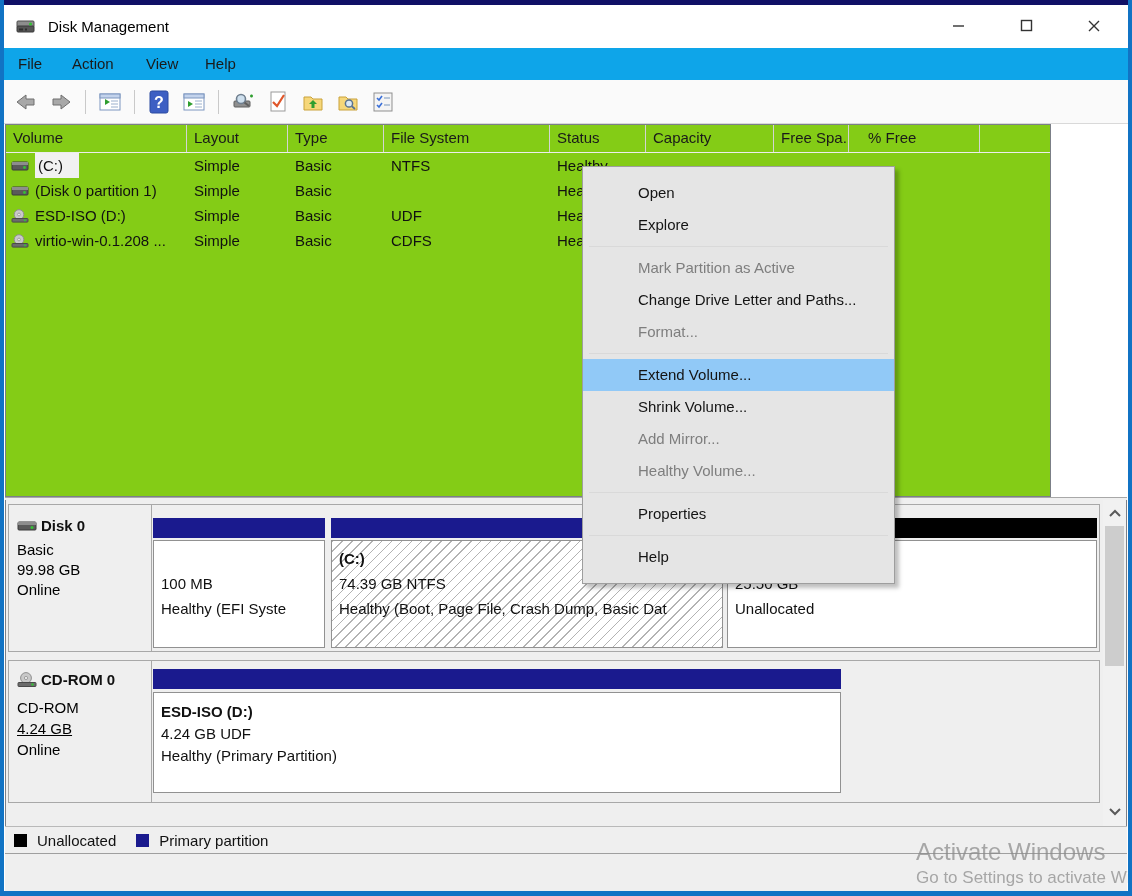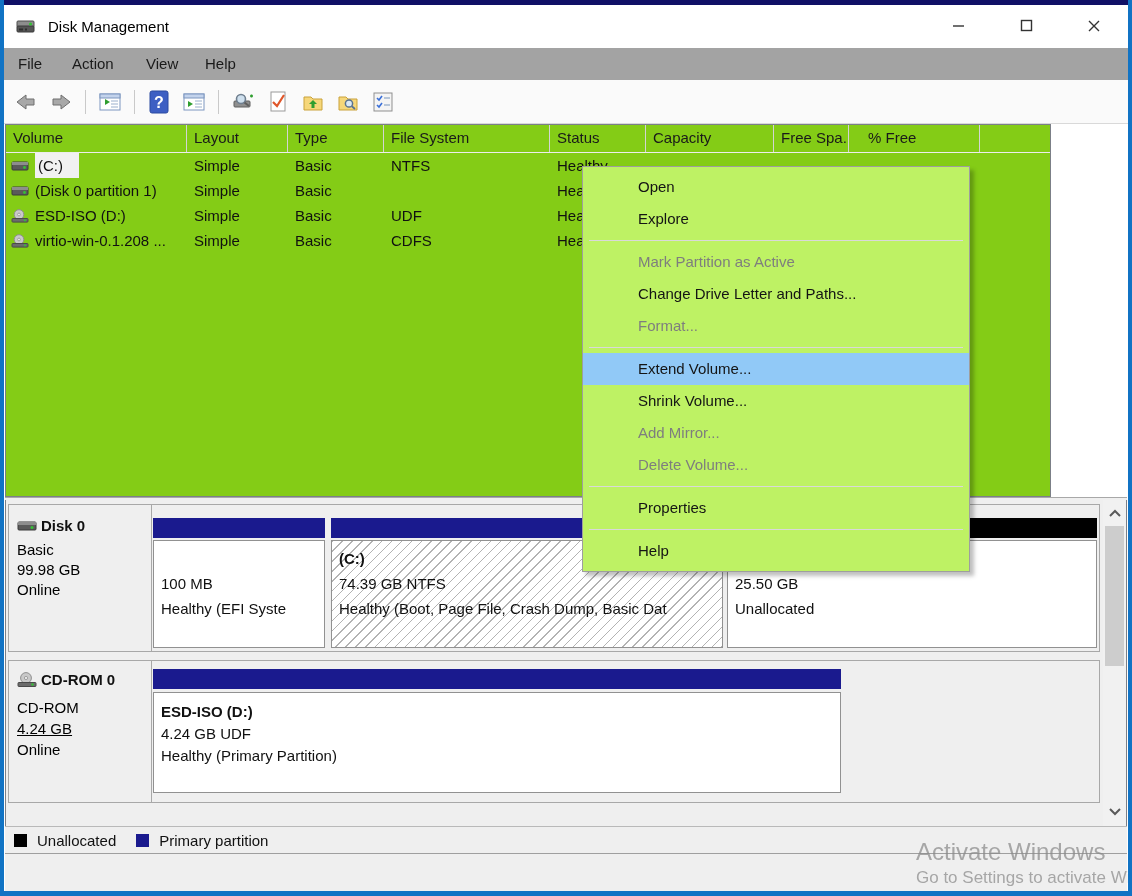--- a/index.html
+++ b/index.html
@@ -7,21 +7,21 @@
           font-size:15px;color:#111;}
   .abs{position:absolute;}
   
   .frame{z-index:120;}
   
   .titlebar{left:4px;top:5px;width:1124px;height:43px;background:#fff;}
   .title-text{left:44px;top:0;height:43px;line-height:43px;font-size:15px;color:#000;}
   .winbtn{top:0;height:42px;width:52px;text-align:center;color:#333;}
   .winbtn svg{margin-top:14px;}
   
-  .menubar{left:4px;top:48px;width:1124px;height:32px;background:#a3a3a3;}
+  .menubar{left:4px;top:48px;width:1124px;height:32px;background:#0ea5e9;}
   .menuitem{top:0;height:32px;line-height:32px;font-size:15px;color:#1a1a1a;}
   
   .toolbar{left:4px;top:80px;width:1124px;height:44px;background:#fafafa;border-bottom:1px solid #d9d9d9;
            display:flex;align-items:center;padding-left:8px;box-sizing:border-box;gap:7px;}
   .tbtn{width:28px;height:28px;display:flex;align-items:center;justify-content:center;}
   .tsep{width:1px;height:24px;background:#c9c9c9;margin:0 3px;}
   
   .list-pane{left:5px;top:124px;width:1046px;height:373px;background:#84cc16;border:1px solid #7b7f87;
              box-sizing:border-box;overflow:hidden;}
   .lheader{display:flex;height:27px;border-bottom:1px solid #ededed;}
@@ -60,22 +60,22 @@
   .legend .sq{width:13px;height:13px;display:inline-block;}
   .legend .lbl{font-size:15px;margin-right:10px;}
   .sq-black{background:#000000;}
   .sq-navy{background:#1a1a8e;}
   .statusbar{left:5px;top:854px;width:1122px;height:37px;background:#efefef;}
   
   .watermark{z-index:40;color:#8a8a8a;opacity:0.72;}
   .wm1{left:916px;top:838px;font-size:24px;white-space:nowrap;}
   .wm2{left:916px;top:868px;font-size:17px;white-space:nowrap;}
   
-  .ctxmenu{left:582px;top:166px;width:388px;background:#bef264;border:1px solid #9e9e9e;
-           box-shadow:4px 4px 4px rgba(0,0,0,0.25);z-index:100;padding:4px 0;box-sizing:border-box;}
+  .ctxmenu{left:582px;top:166px;width:313px;background:#e5e5e5;border:1px solid #9e9e9e;
+           box-shadow:4px 4px 4px rgba(0,0,0,0.25);z-index:100;padding:10px 0;box-sizing:border-box;}
   .mitem{height:32px;line-height:32px;padding-left:55px;font-size:15px;color:#141414;white-space:nowrap;}
   .mitem.disabled{color:#7e7e7e;}
   .mitem.highlighted{background:#91c9f7;}
   .msep{height:11px;position:relative;}
   .msep::after{content:"";position:absolute;left:6px;right:6px;top:5px;height:1px;background:#d9d9d9;}
 </style>
 </head>
 <body>
 
 <div class="window">
@@ -375,20 +375,20 @@
     <div class="mitem">Open</div>
     <div class="mitem">Explore</div>
     <div class="msep"></div>
     <div class="mitem disabled">Mark Partition as Active</div>
     <div class="mitem">Change Drive Letter and Paths...</div>
     <div class="mitem disabled">Format...</div>
     <div class="msep"></div>
     <div class="mitem highlighted">Extend Volume...</div>
     <div class="mitem">Shrink Volume...</div>
     <div class="mitem disabled">Add Mirror...</div>
-    <div class="mitem disabled">Delete Volume...</div>
+    <div class="mitem disabled">Healthy Volume...</div>
     <div class="msep"></div>
     <div class="mitem">Properties</div>
     <div class="msep"></div>
     <div class="mitem">Help</div>
   </div>
 
 </div>
 
 </body></html>

